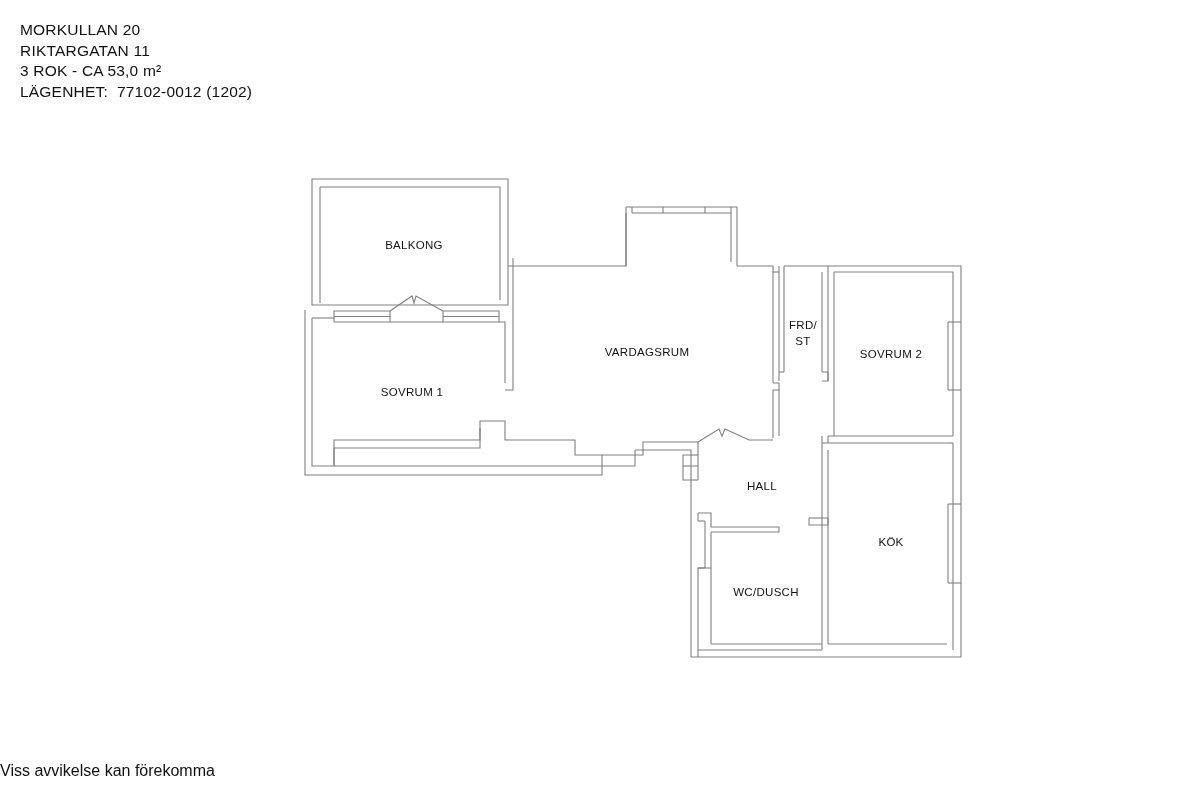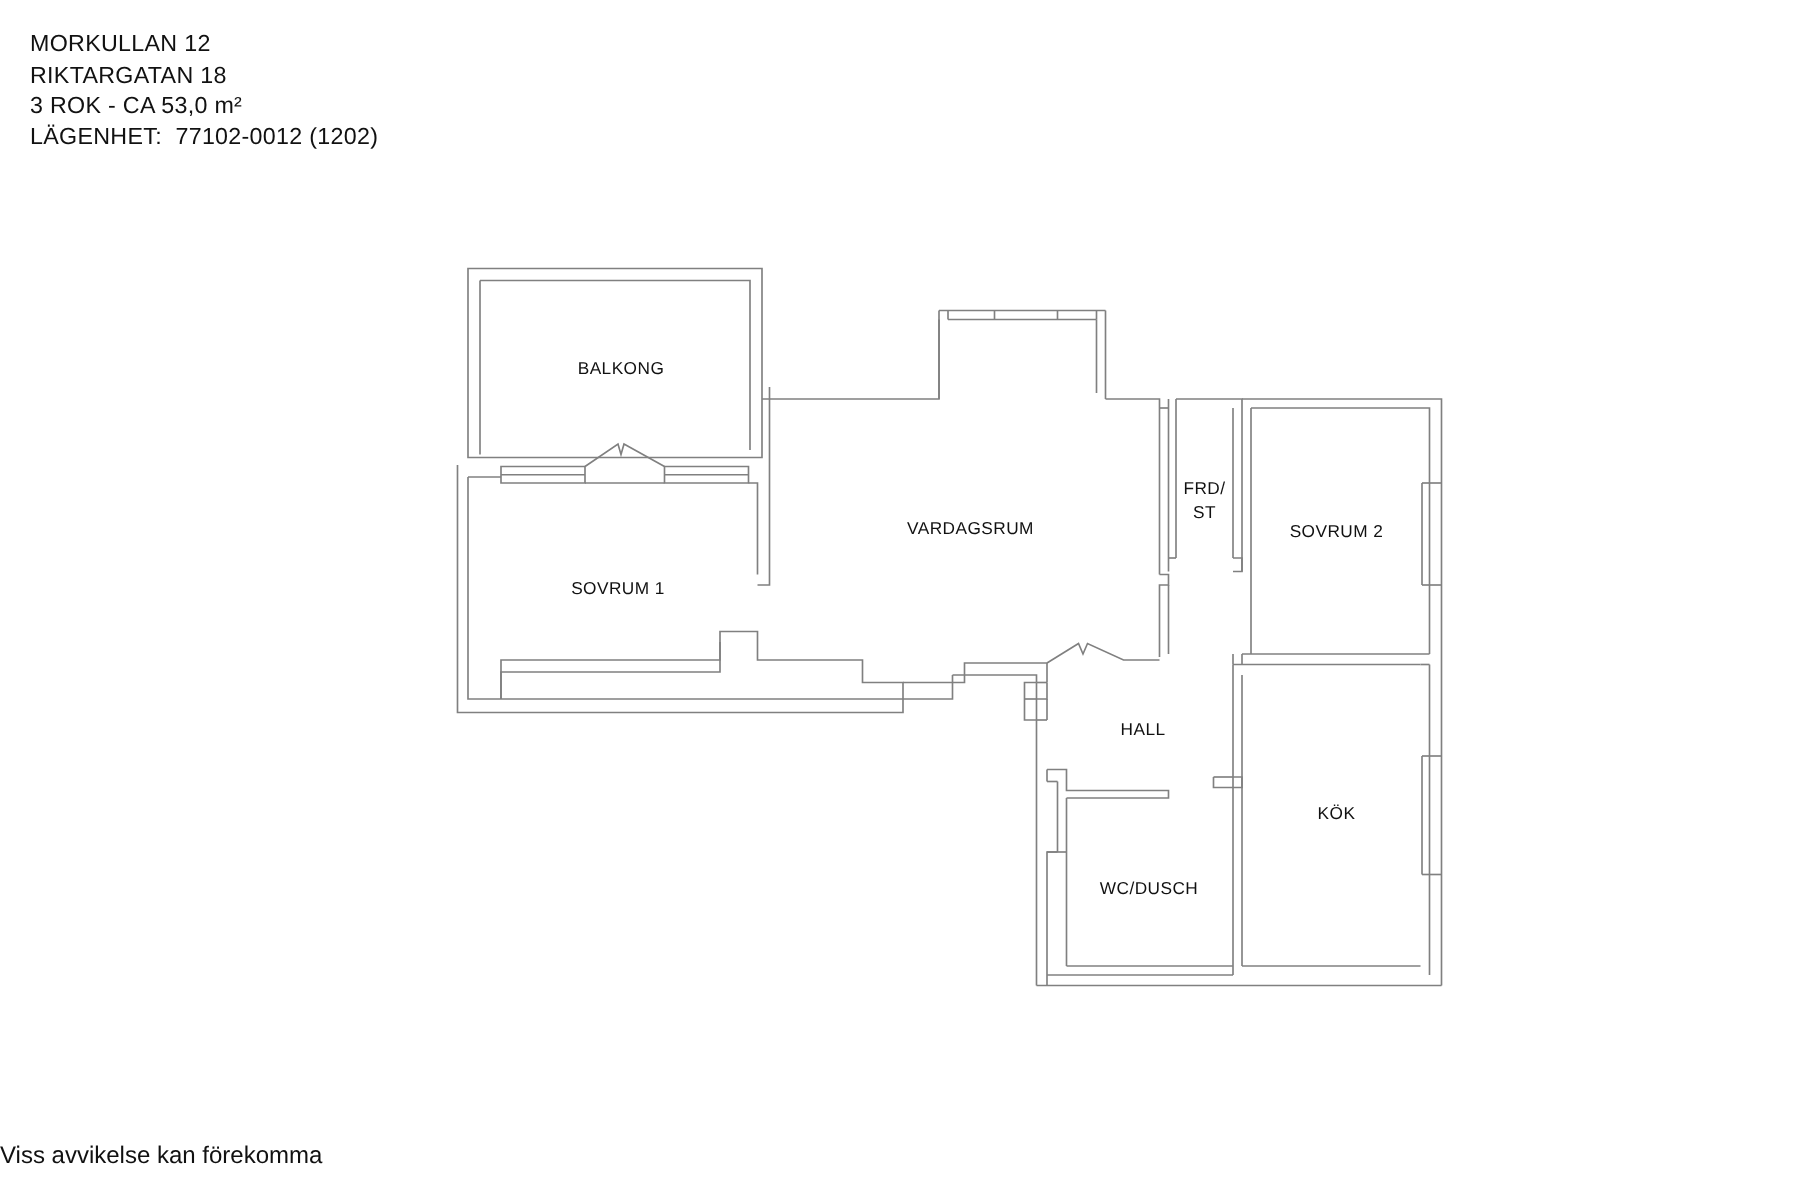--- a/index.html
+++ b/index.html
@@ -57,22 +57,22 @@
     text-anchor: middle;
     letter-spacing: 0.3px;
   }
 </style>
 </head>
 <body>
 
 <div id="page">
 
   <div class="header-block">
-    <div class="header-line">MORKULLAN 12</div>
-    <div class="header-line">RIKTARGATAN 18</div>
+    <div class="header-line">MORKULLAN 20</div>
+    <div class="header-line">RIKTARGATAN 11</div>
     <div class="header-line">3 ROK - CA 53,0 m²</div>
     <div class="header-line">LÄGENHET:  77102-0012 (1202)</div>
   </div>
 
   <div class="floorplan-wrap">
     <svg width="1200" height="800" viewBox="0 0 1200 800" xmlns="http://www.w3.org/2000/svg">
       <g fill="none" stroke="#808080" stroke-width="1.1" stroke-linejoin="miter" stroke-linecap="butt">
 
         <g>
 

